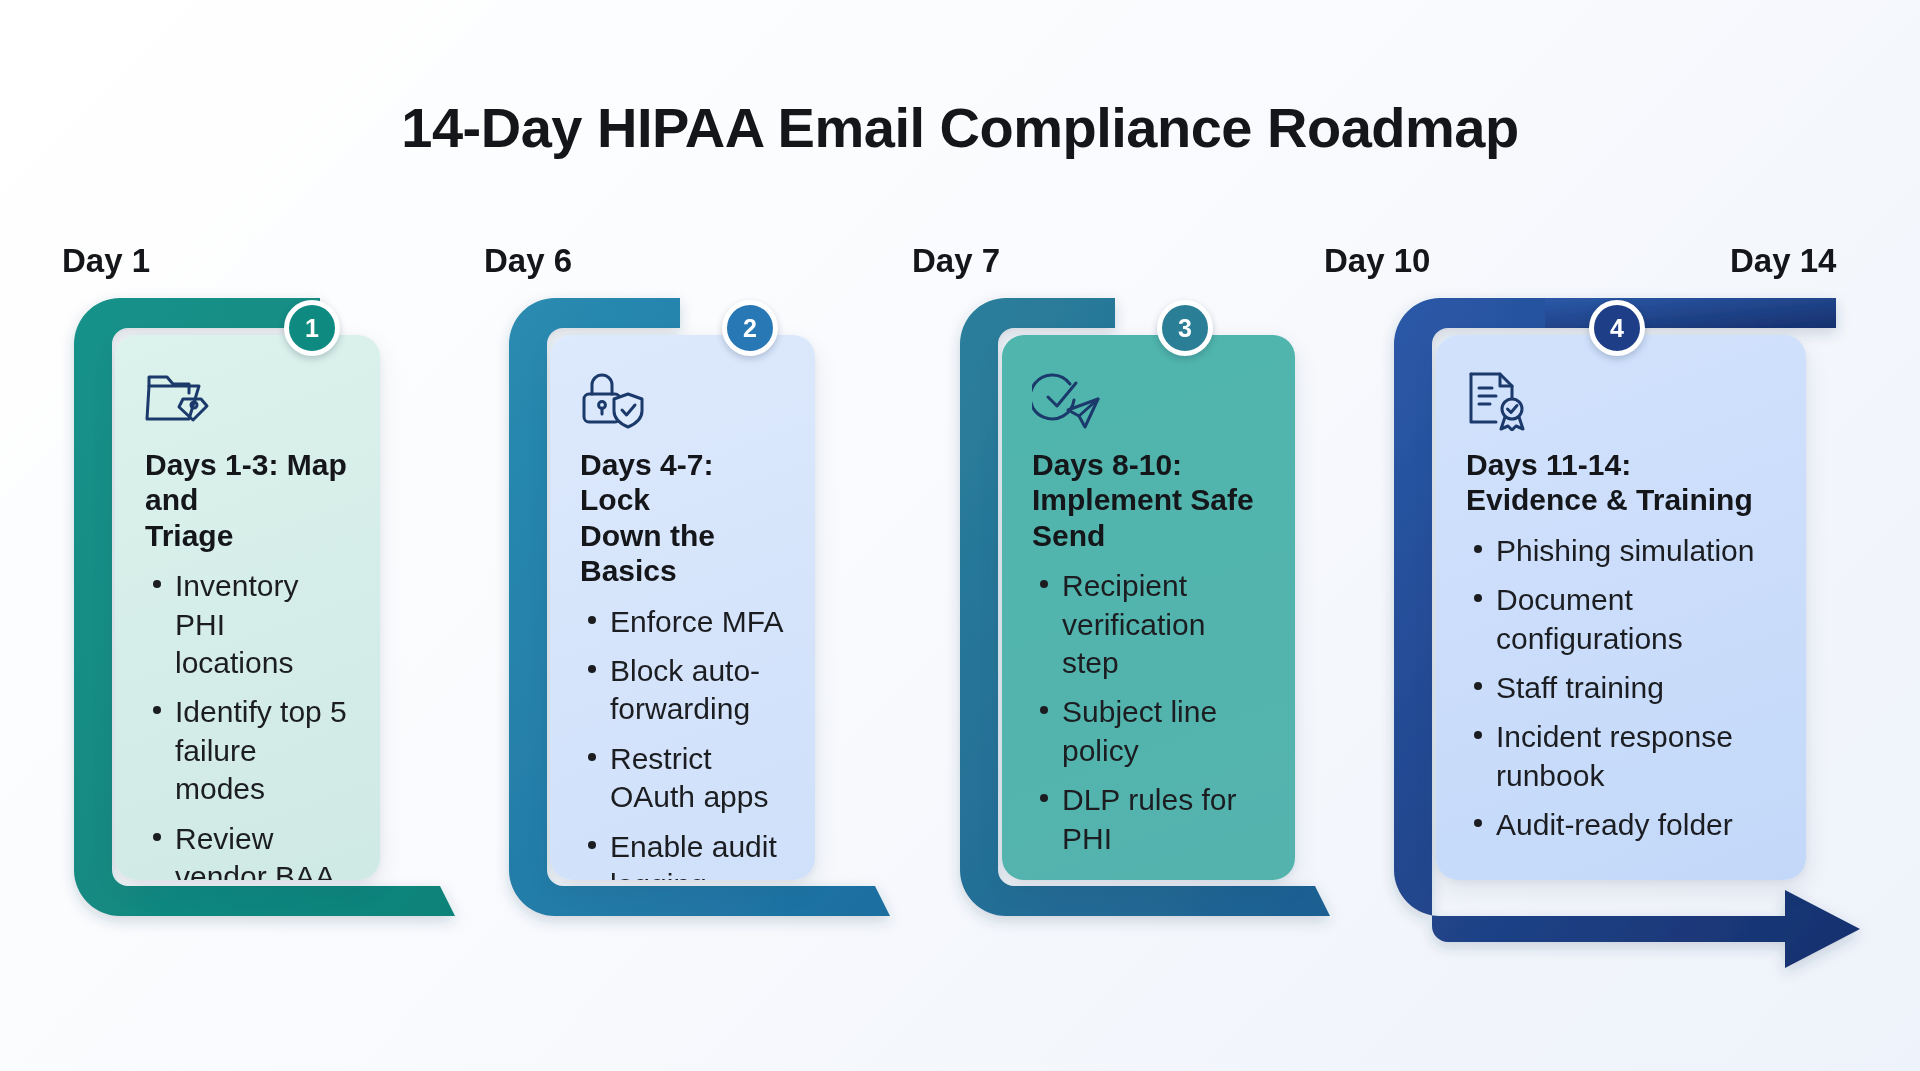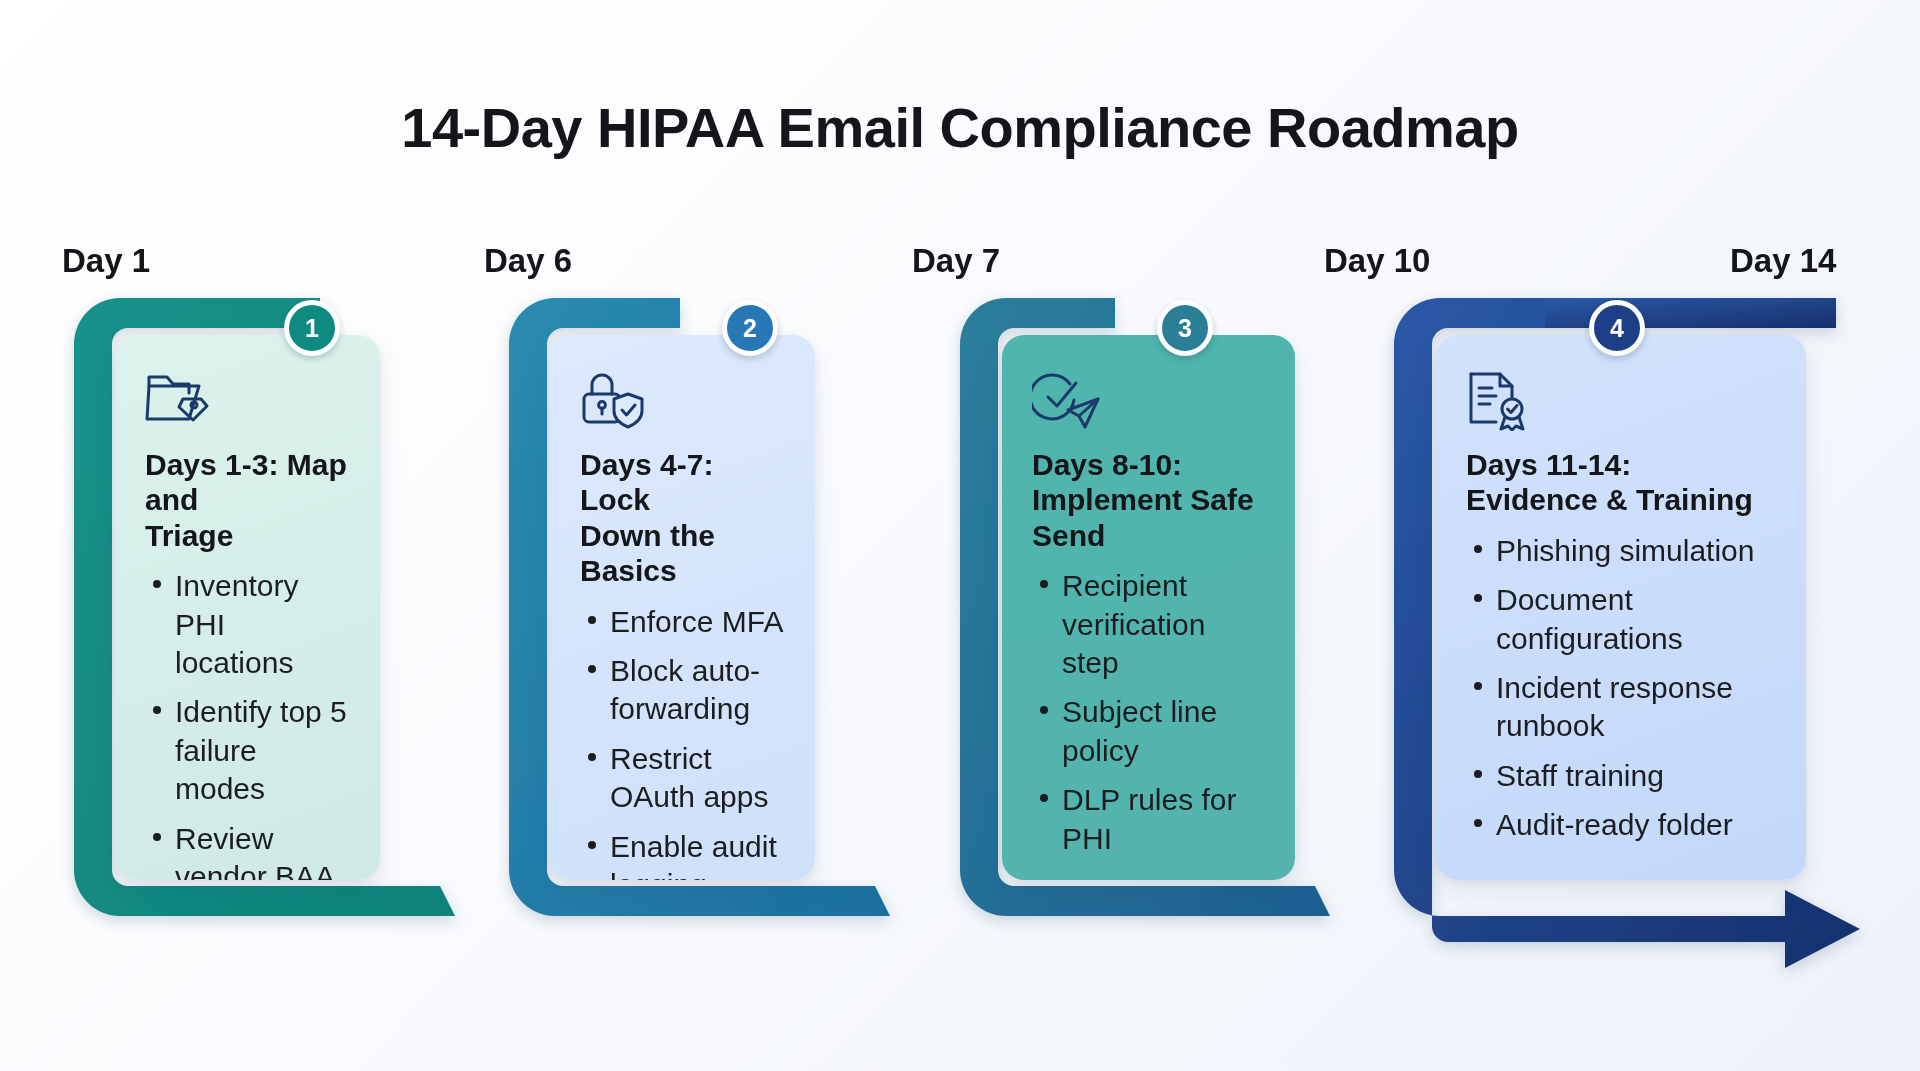--- a/index.html
+++ b/index.html
@@ -282,22 +282,22 @@
           <circle cx="46" cy="40" r="10" fill="#d2e2fc"></circle>
           <path d="M41.5 40 L45 43.5 L51 36.5"></path>
           <path d="M39 48 L35 60 L42 57 L46 61 L50 57 L57 60 L53 48"></path>
         </svg>
       </div>
       <div class="card-title">Days 11-14:
 Evidence &amp; Training</div>
       <ul class="card-list">
         <li>Phishing simulation</li>
         <li>Document configurations</li>
+        <li>Staff training</li>
         <li>Incident response runbook</li>
-        <li>Staff training</li>
         <li>Audit-ready folder</li>
       </ul>
       <svg class="card-arrow" viewBox="0 0 305 20" preserveAspectRatio="none">
         <defs>
             <linearGradient id="ca4" x1="0" y1="0" x2="1" y2="0">
           <stop offset="0%" stop-color="#1b4196" stop-opacity="0.05"></stop>
           <stop offset="100%" stop-color="#1b4196" stop-opacity="1"></stop>
         </linearGradient>
           </defs>
         <path d="M2 10 L295 10" stroke="url(#ca4)" stroke-width="2.6" fill="none"></path>

